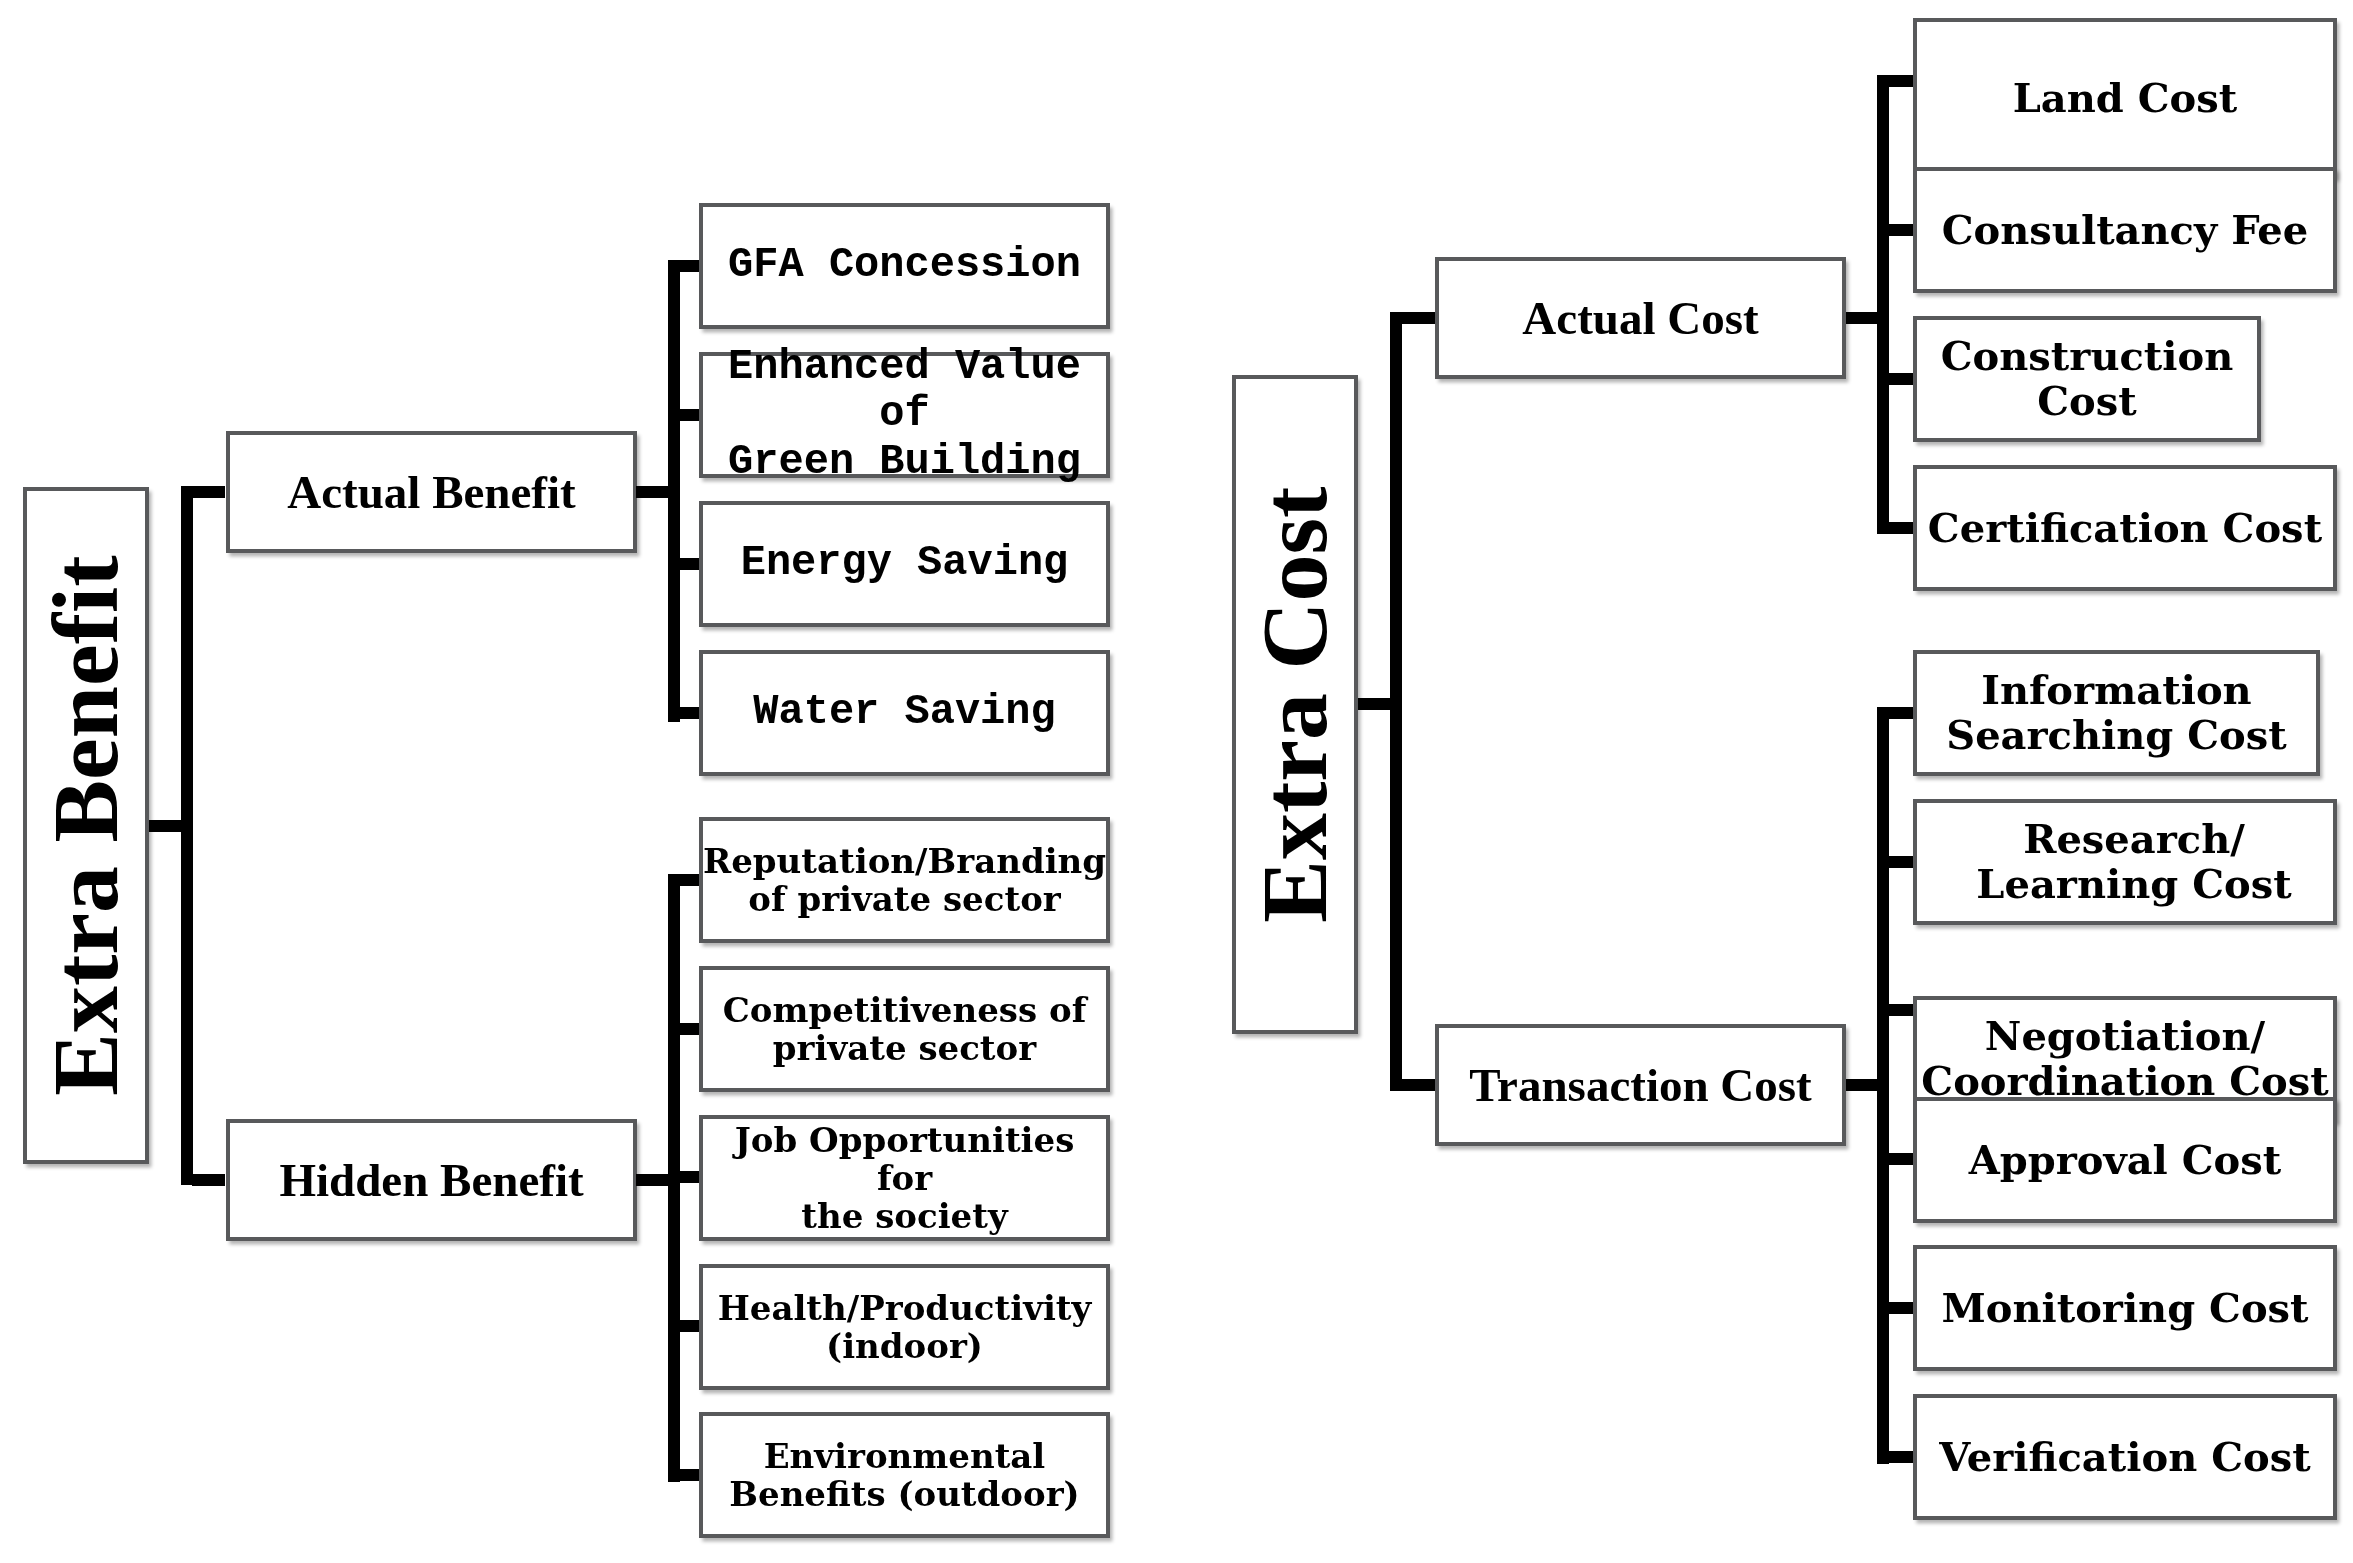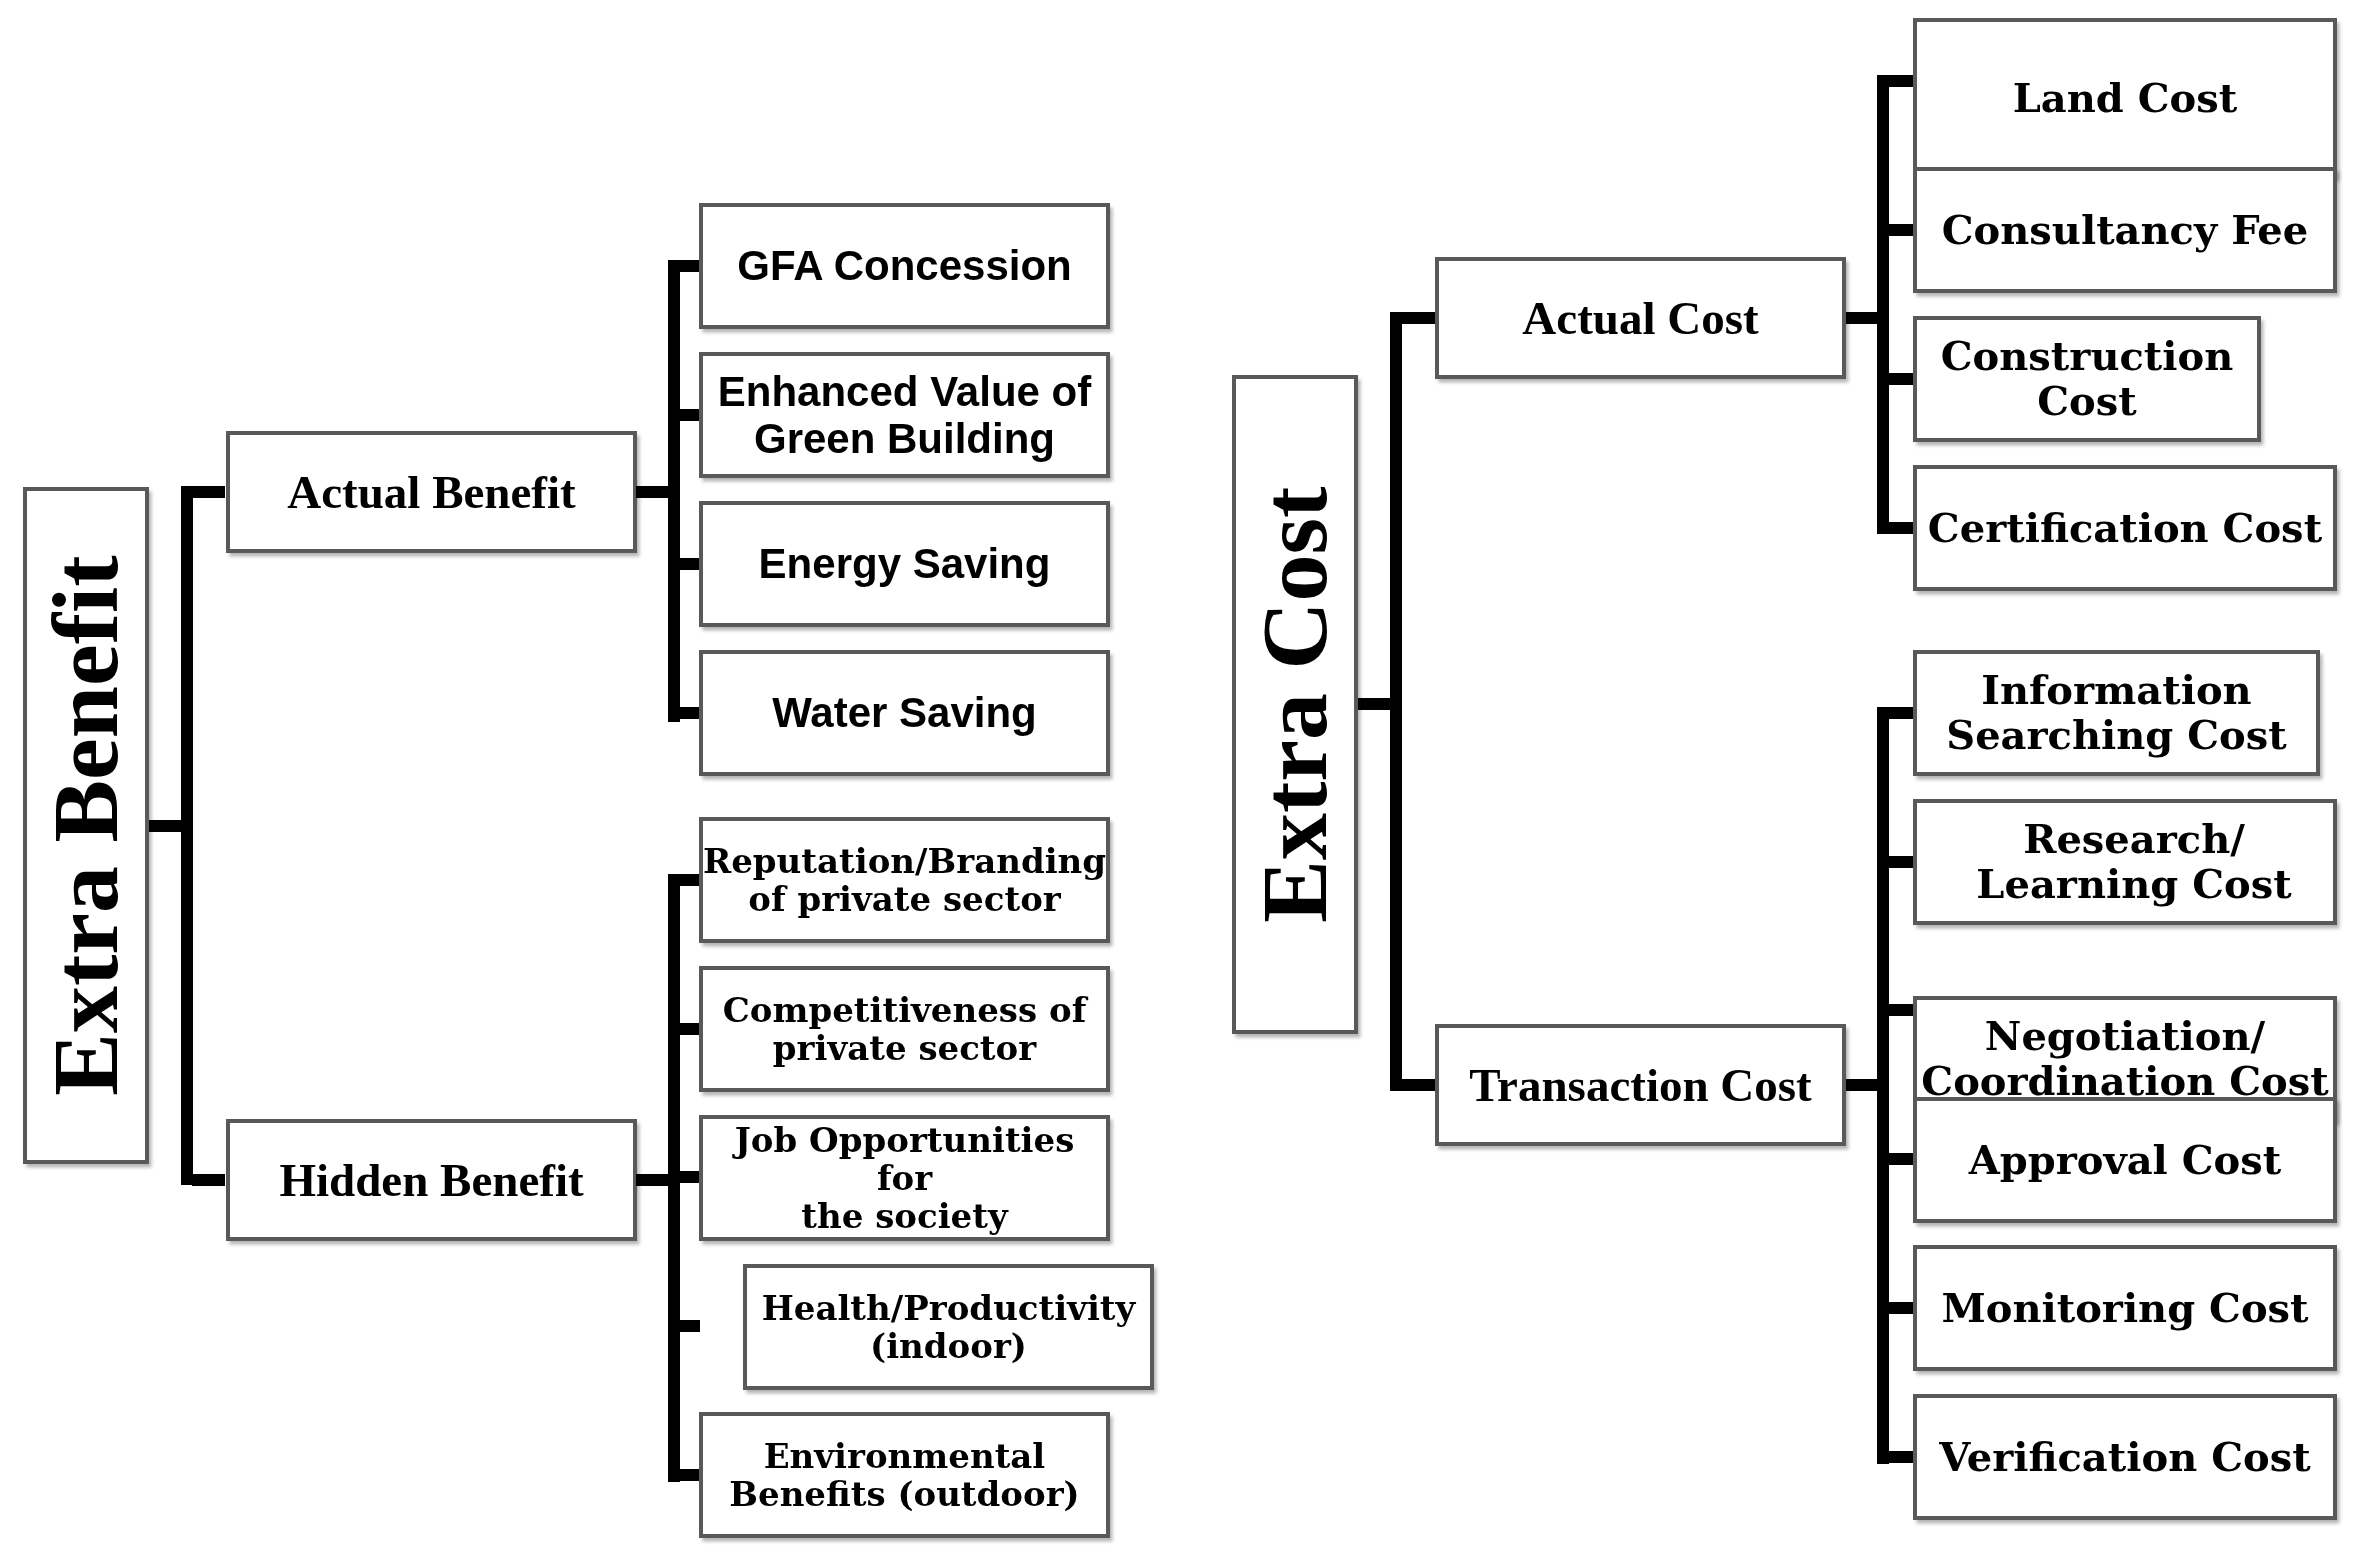--- a/index.html
+++ b/index.html
@@ -37,21 +37,21 @@
     white-space:nowrap;
     font-size:94px;
     font-family:"Liberation Serif", serif;
   }
   .mid .label{
     font-size:47px;
     font-family:"Liberation Serif", serif;
   }
   .leaf-a .label{
     font-size:42px;
-    font-family:Liberation Sans, sans-serif;
+    font-family:Liberation Mono, monospace;
   }
   .leaf-b .label{
     font-size:34px;
     font-family:"DejaVu Serif", serif;
   }
   .leaf-r .label{
     font-size:40px;
     font-family:"DejaVu Serif", serif;
   }
   .c{
@@ -117,21 +117,21 @@
 of private sector</span>
   </div>
   <div class="box leaf-b" style="left:699px;top:966px;width:411px;height:126px;">
     <span class="label">Competitiveness of
 private sector</span>
   </div>
   <div class="box leaf-b" style="left:699px;top:1115px;width:411px;height:126px;">
     <span class="label">Job Opportunities for
 the society</span>
   </div>
-  <div class="box leaf-b" style="left:699px;top:1264px;width:411px;height:126px;margin-left:44px;">
+  <div class="box leaf-b" style="left:699px;top:1264px;width:411px;height:126px;">
     <span class="label">Health/Productivity
 (indoor)</span>
   </div>
   <div class="box leaf-b" style="left:699px;top:1412px;width:411px;height:126px;">
     <span class="label">Environmental
 Benefits (outdoor)</span>
   </div>
 
   <div class="box root-box" style="left:1232px;top:375px;width:126px;height:659px;">
     <span class="label">Extra Cost</span>

